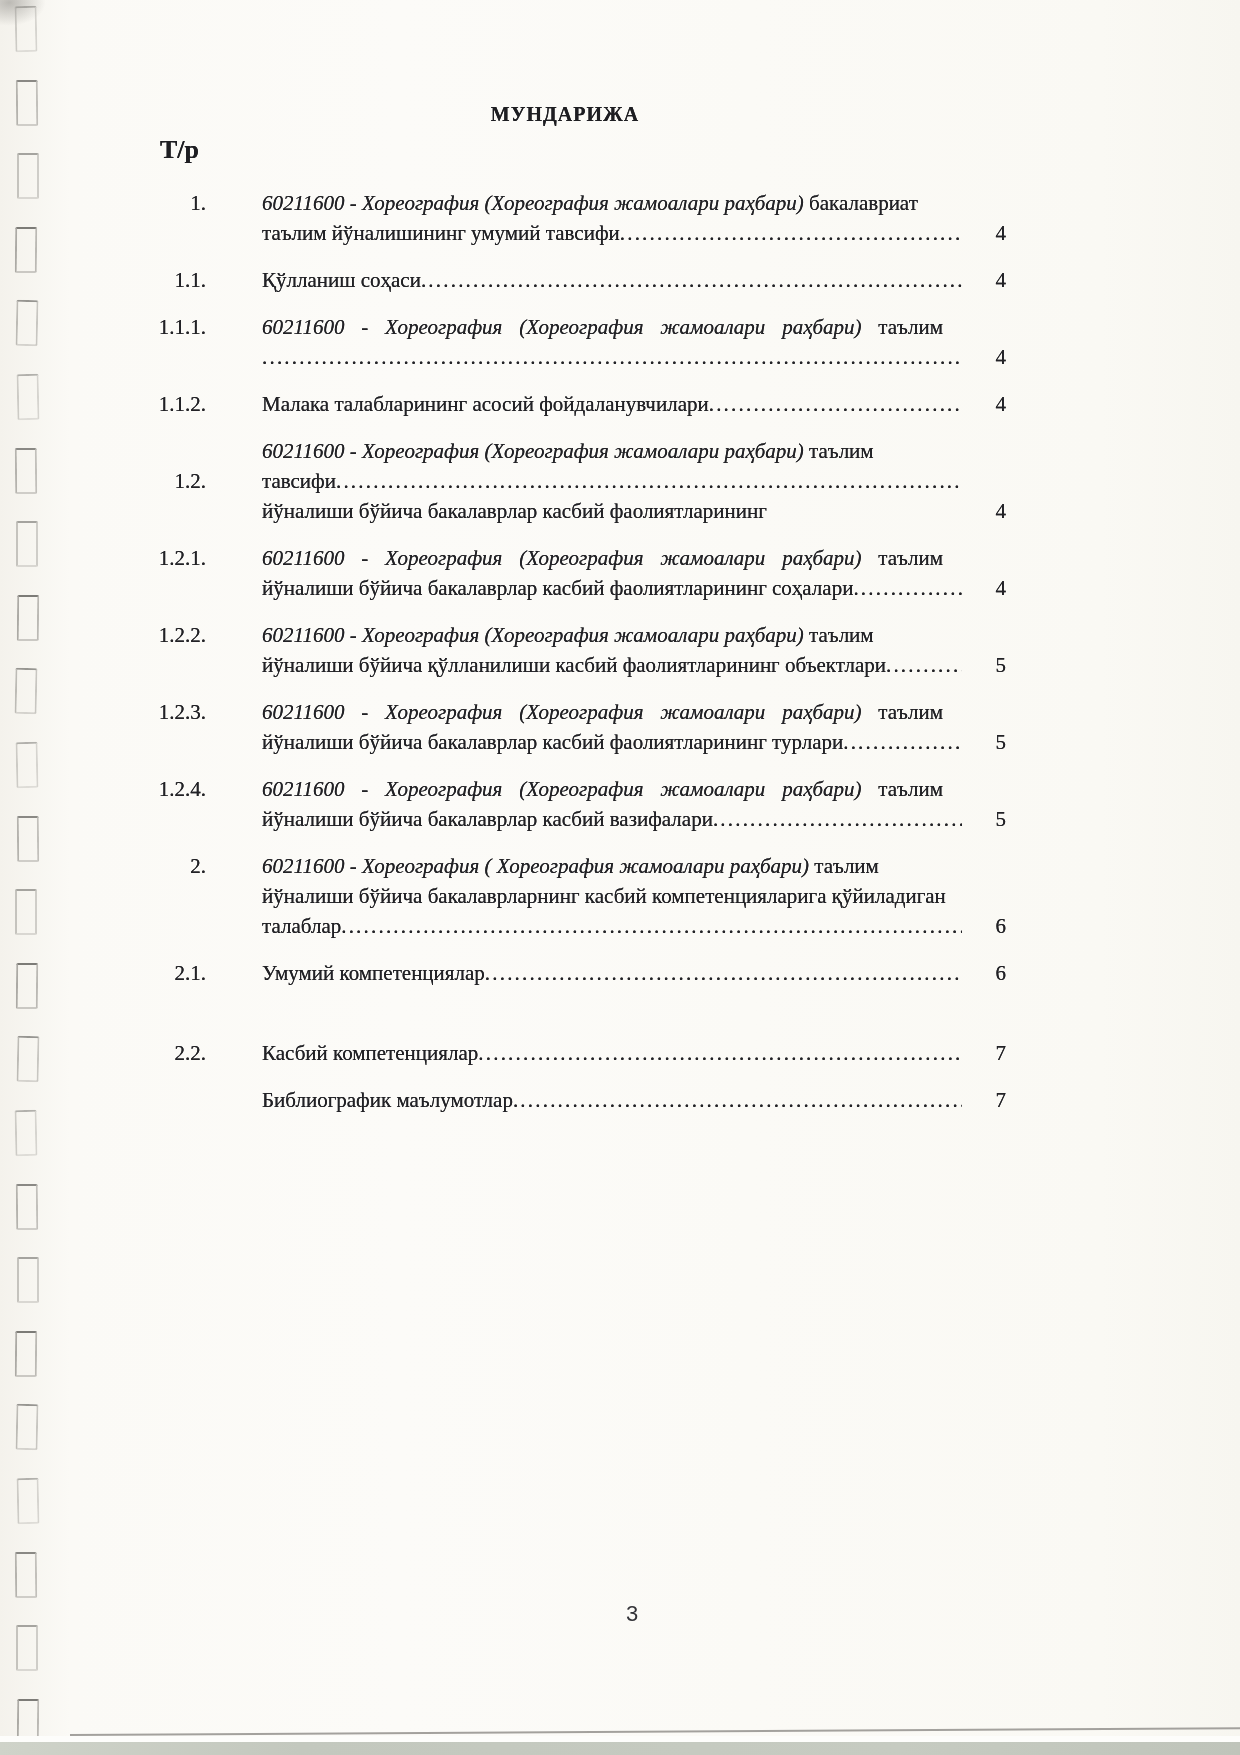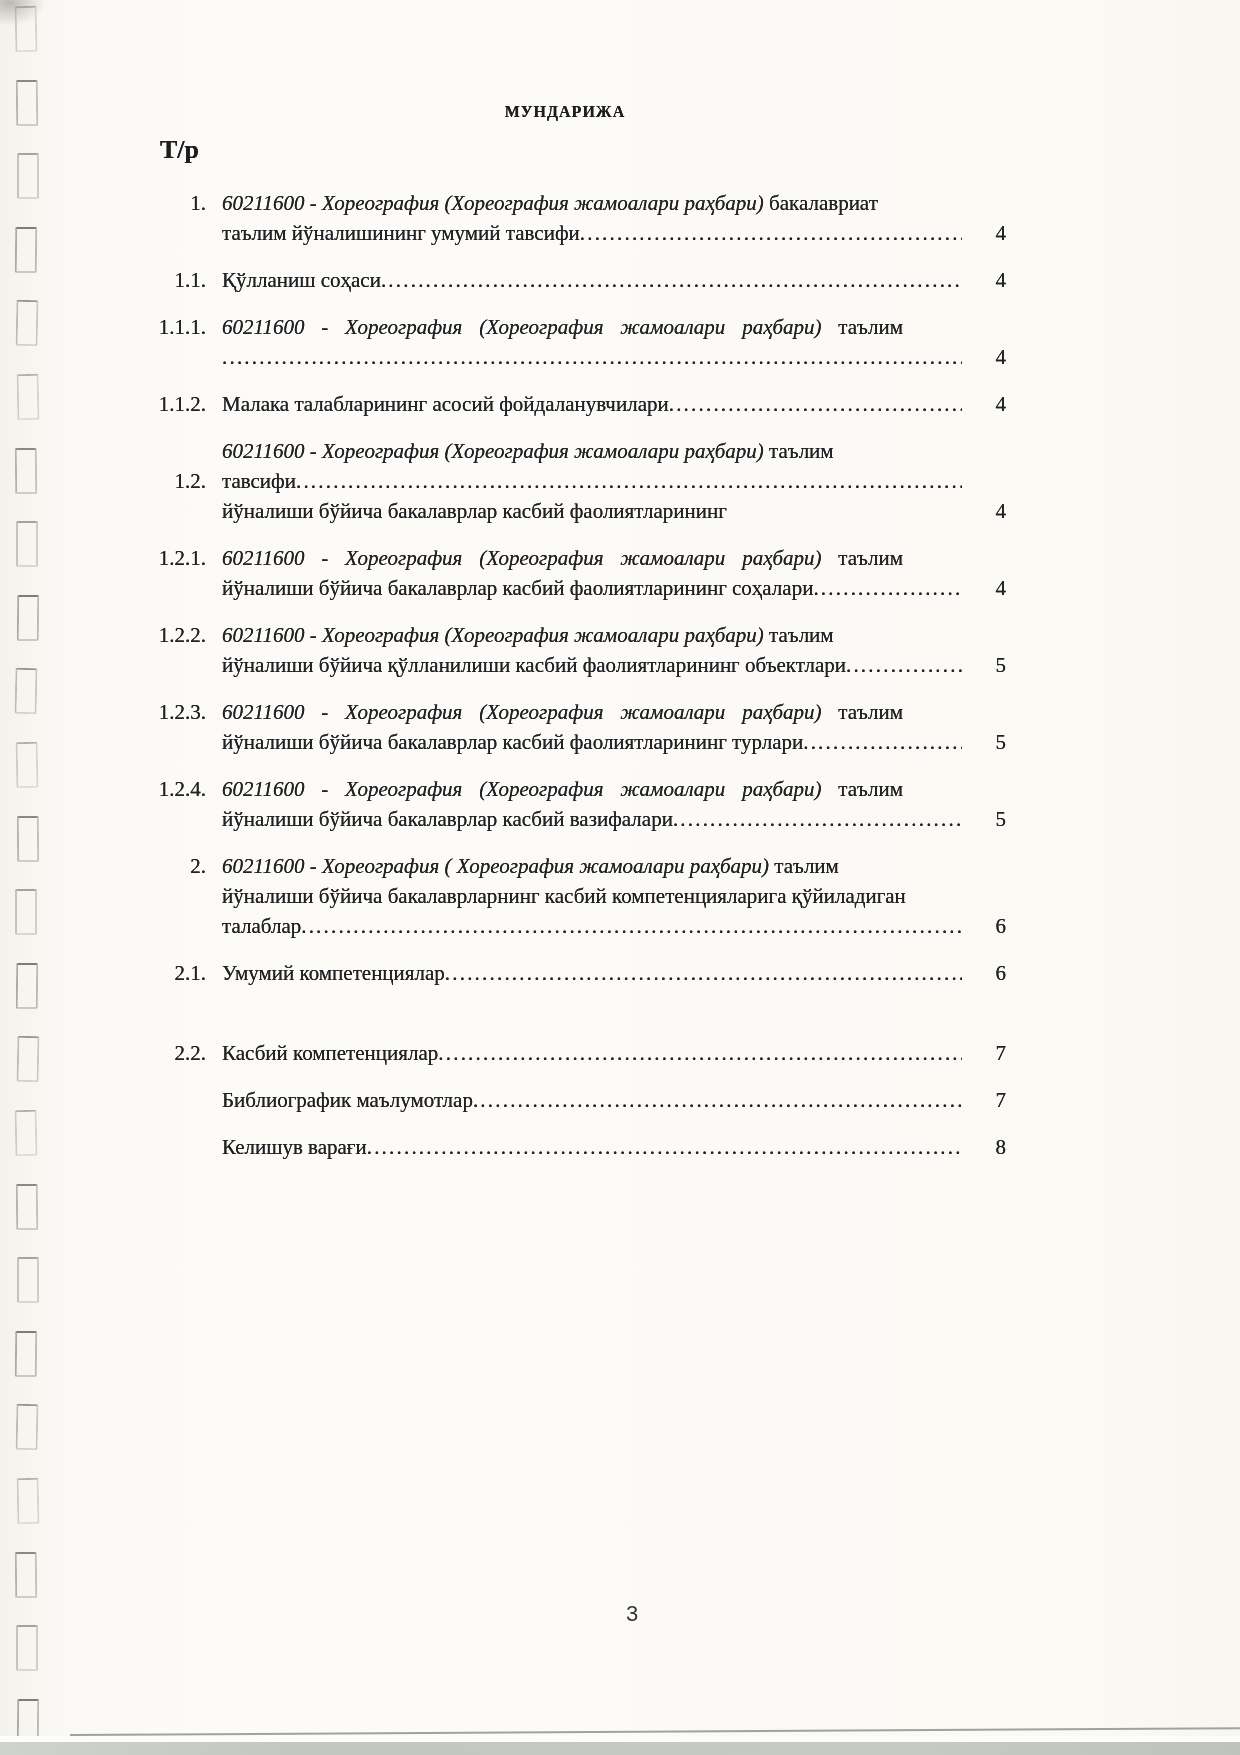--- a/index.html
+++ b/index.html
@@ -23,21 +23,21 @@
     border-left:2px solid #a5a39e;
     border-right:2px solid #b5b3ae;
     border-bottom:2px solid #c6c4bf;
     border-radius:2px;
     background:transparent;
   }
   
   .title{
     position:absolute;top:103px;left:0;width:1130px;
     text-align:center;
-    font-size:16px;font-weight:bold;letter-spacing:1px;
+    font-size:20px;font-weight:bold;letter-spacing:1px;
     color:#1e1e22;
     text-shadow:0 0 0.5px #1e1e22;
   }
   .tp{
     position:absolute;top:135px;left:160px;
     font-size:26px;font-weight:bold;
     color:#1e1e22;
     text-shadow:0 0 0.5px #1e1e22;
   }
   
@@ -51,21 +51,21 @@
     color:#222226;
     text-shadow:0 0 0.4px #222226;
   }
   .toc-row.gap-after{margin-bottom:50px;}
   .num{
     flex:none;width:88px;
     text-align:right;padding-right:16px;box-sizing:border-box;
   }
   .num-mid .num{padding-top:30px;}
   .body{flex:1;min-width:0;}
-  .line{display:block;}
+  .line{display:block;margin-left:40px;}
   .line.last{display:flex;}
   .line.last .leader{
     flex:1;min-width:0;overflow:hidden;white-space:nowrap;
     letter-spacing:2.2px;
   }
   .line.last .leader::after{
     content:"........................................................................................................................................................................................................................................";
   }
   .wide .line:not(.last){word-spacing:0.55em;}
   .it{font-style:italic;}
@@ -270,30 +270,20 @@
       <div class="toc-row">
         <span class="num"></span>
         <div class="body">
           <div class="line last">
             <span class="rm">Библиографик маълумотлар</span>
             <span class="leader"></span>
           </div>
         </div>
         <span class="pg">7</span>
       </div>
-      <div class="toc-row">
-        <span class="num"></span>
-        <div class="body">
-          <div class="line last">
-            <span class="rm">Келишув варағи</span>
-            <span class="leader"></span>
-          </div>
-        </div>
-        <span class="pg">8</span>
-      </div>
     </div>
 
   <div class="footer-num">3</div>
 
   <div class="edge-line"></div>
   <div class="edge-white"></div>
   <div class="bottom-strip"></div>
 </div>
 
 </body></html>

